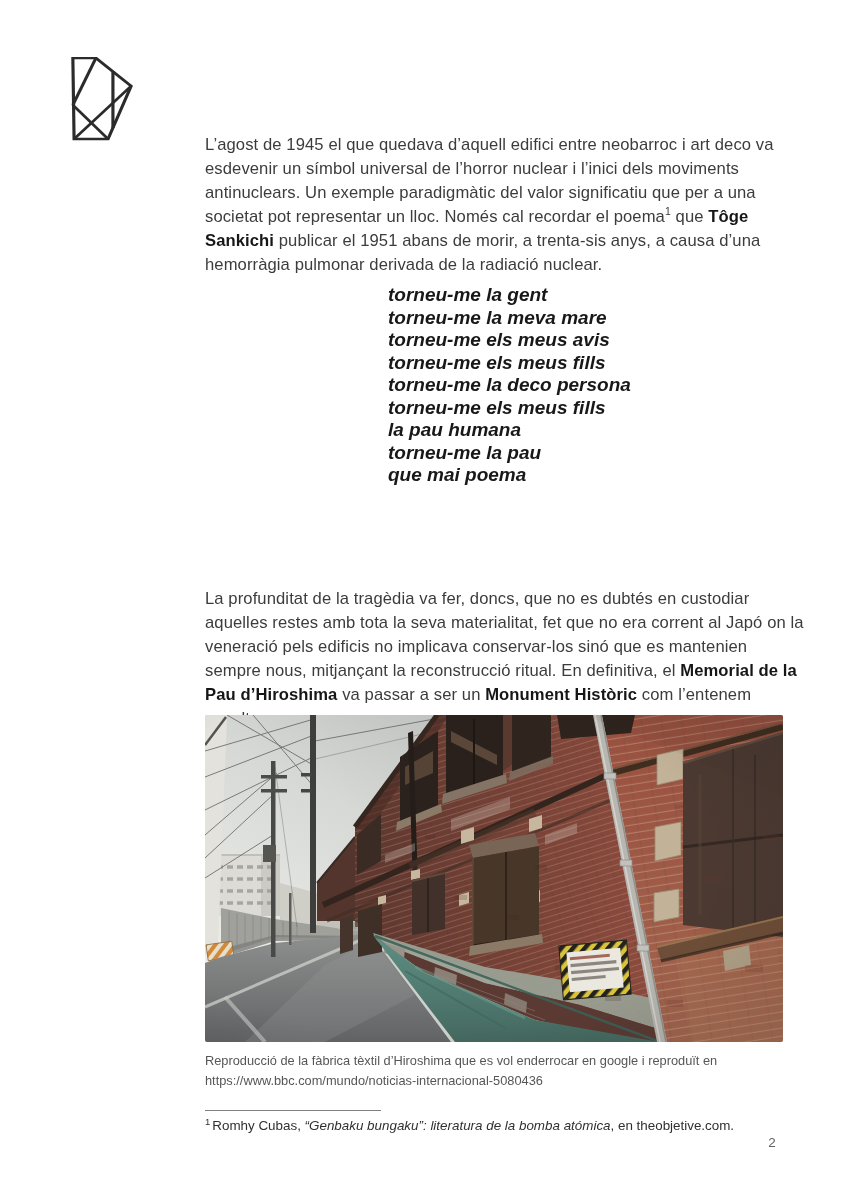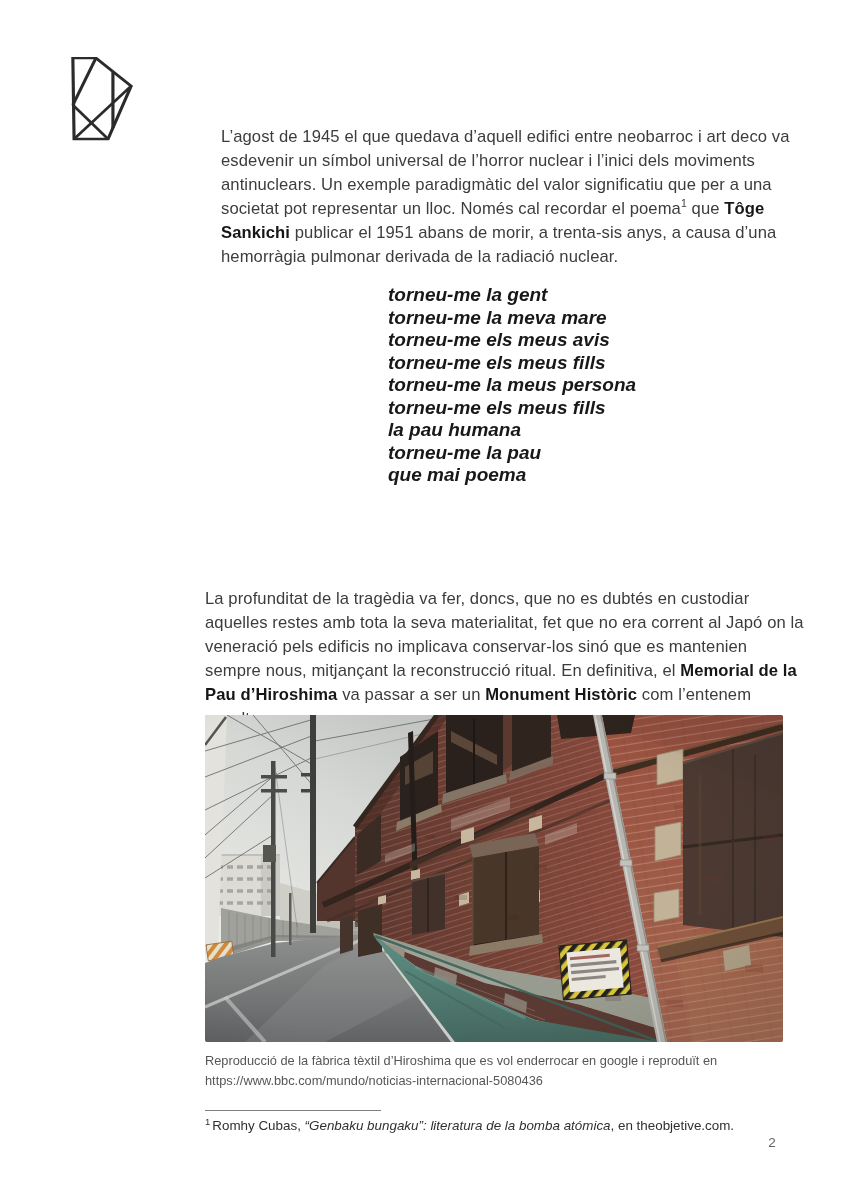--- a/index.html
+++ b/index.html
@@ -1,21 +1,21 @@
 <!DOCTYPE html>
 <html><head>
 <meta charset="utf-8">
 <style>
   html,body{margin:0;padding:0;background:#ffffff;}
   .page{position:relative;width:848px;height:1200px;background:#ffffff;overflow:hidden;
         font-family:"Liberation Sans",sans-serif;color:#3c3c3c;}
   .logo{position:absolute;left:68px;top:57px;width:68px;height:84px;}
   .body-par{position:absolute;left:205px;font-size:16.6px;line-height:24px;color:#3c3c3c;letter-spacing:.1px;}
   .body-par b{color:#161616;}
-  #p1{top:108px;width:588px;margin-left:16px;}
+  #p1{top:116px;width:588px;}
   #p2{top:561px;width:600px;margin-top:26px;}
   sup.fn{font-size:10.5px;vertical-align:super;line-height:0;}
   .poem{position:absolute;left:388px;top:284px;font-size:19px;line-height:22.5px;
         font-weight:bold;font-style:italic;color:#181818;}
   .photo{position:absolute;left:205px;top:715px;width:578px;height:327px;margin:0;
          border-radius:2px;overflow:hidden;}
   .caption{position:absolute;left:205px;top:1051px;font-size:12.8px;line-height:19.5px;color:#565656;}
   .caption div{white-space:nowrap;}
   .fn-rule{position:absolute;left:205px;top:1110px;width:176px;height:0;border-top:1.4px solid #808080;}
   .footnote{position:absolute;left:205px;top:1116px;width:590px;font-size:13.4px;line-height:19px;color:#303030;}
@@ -40,21 +40,21 @@
     </svg>
   </div>
 
   <p class="body-par" id="p1"><span>L’agost de 1945 el que quedava d’aquell edifici entre neobarroc i art deco va esdevenir un símbol universal de l’horror nuclear i l’inici dels moviments antinuclears. Un exemple paradigmàtic del valor significatiu que per a una societat pot representar un lloc. Només cal recordar el poema</span><sup class="fn">1</sup><span> que </span><b>Tôge Sankichi</b><span> publicar el 1951 abans de morir, a trenta-sis anys, a causa d’una hemorràgia pulmonar derivada de la radiació nuclear.</span></p>
 
   <div class="poem">
       <div class="poem-line">torneu-me la gent</div>
       <div class="poem-line">torneu-me la meva mare</div>
       <div class="poem-line">torneu-me els meus avis</div>
       <div class="poem-line">torneu-me els meus fills</div>
-      <div class="poem-line">torneu-me la meus persona</div>
+      <div class="poem-line">torneu-me la deco persona</div>
       <div class="poem-line">torneu-me els meus fills</div>
       <div class="poem-line">la pau humana</div>
       <div class="poem-line">torneu-me la pau</div>
       <div class="poem-line">que mai poema</div>
     </div>
 
   <p class="body-par" id="p2"><span>La profunditat de la tragèdia va fer, doncs, que no es dubtés en custodiar aquelles restes amb tota la seva materialitat, fet que no era corrent al Japó on la veneració pels edificis no implicava conservar-los sinó que es mantenien sempre nous, mitjançant la reconstrucció ritual. En definitiva, el </span><b>Memorial de la Pau d’Hiroshima</b><span> va passar a ser un </span><b>Monument Històric</b><span> com l’entenem nosaltres.</span></p>
 
   <figure class="photo">
     <svg width="578" height="327" viewBox="0 0 578 327">

